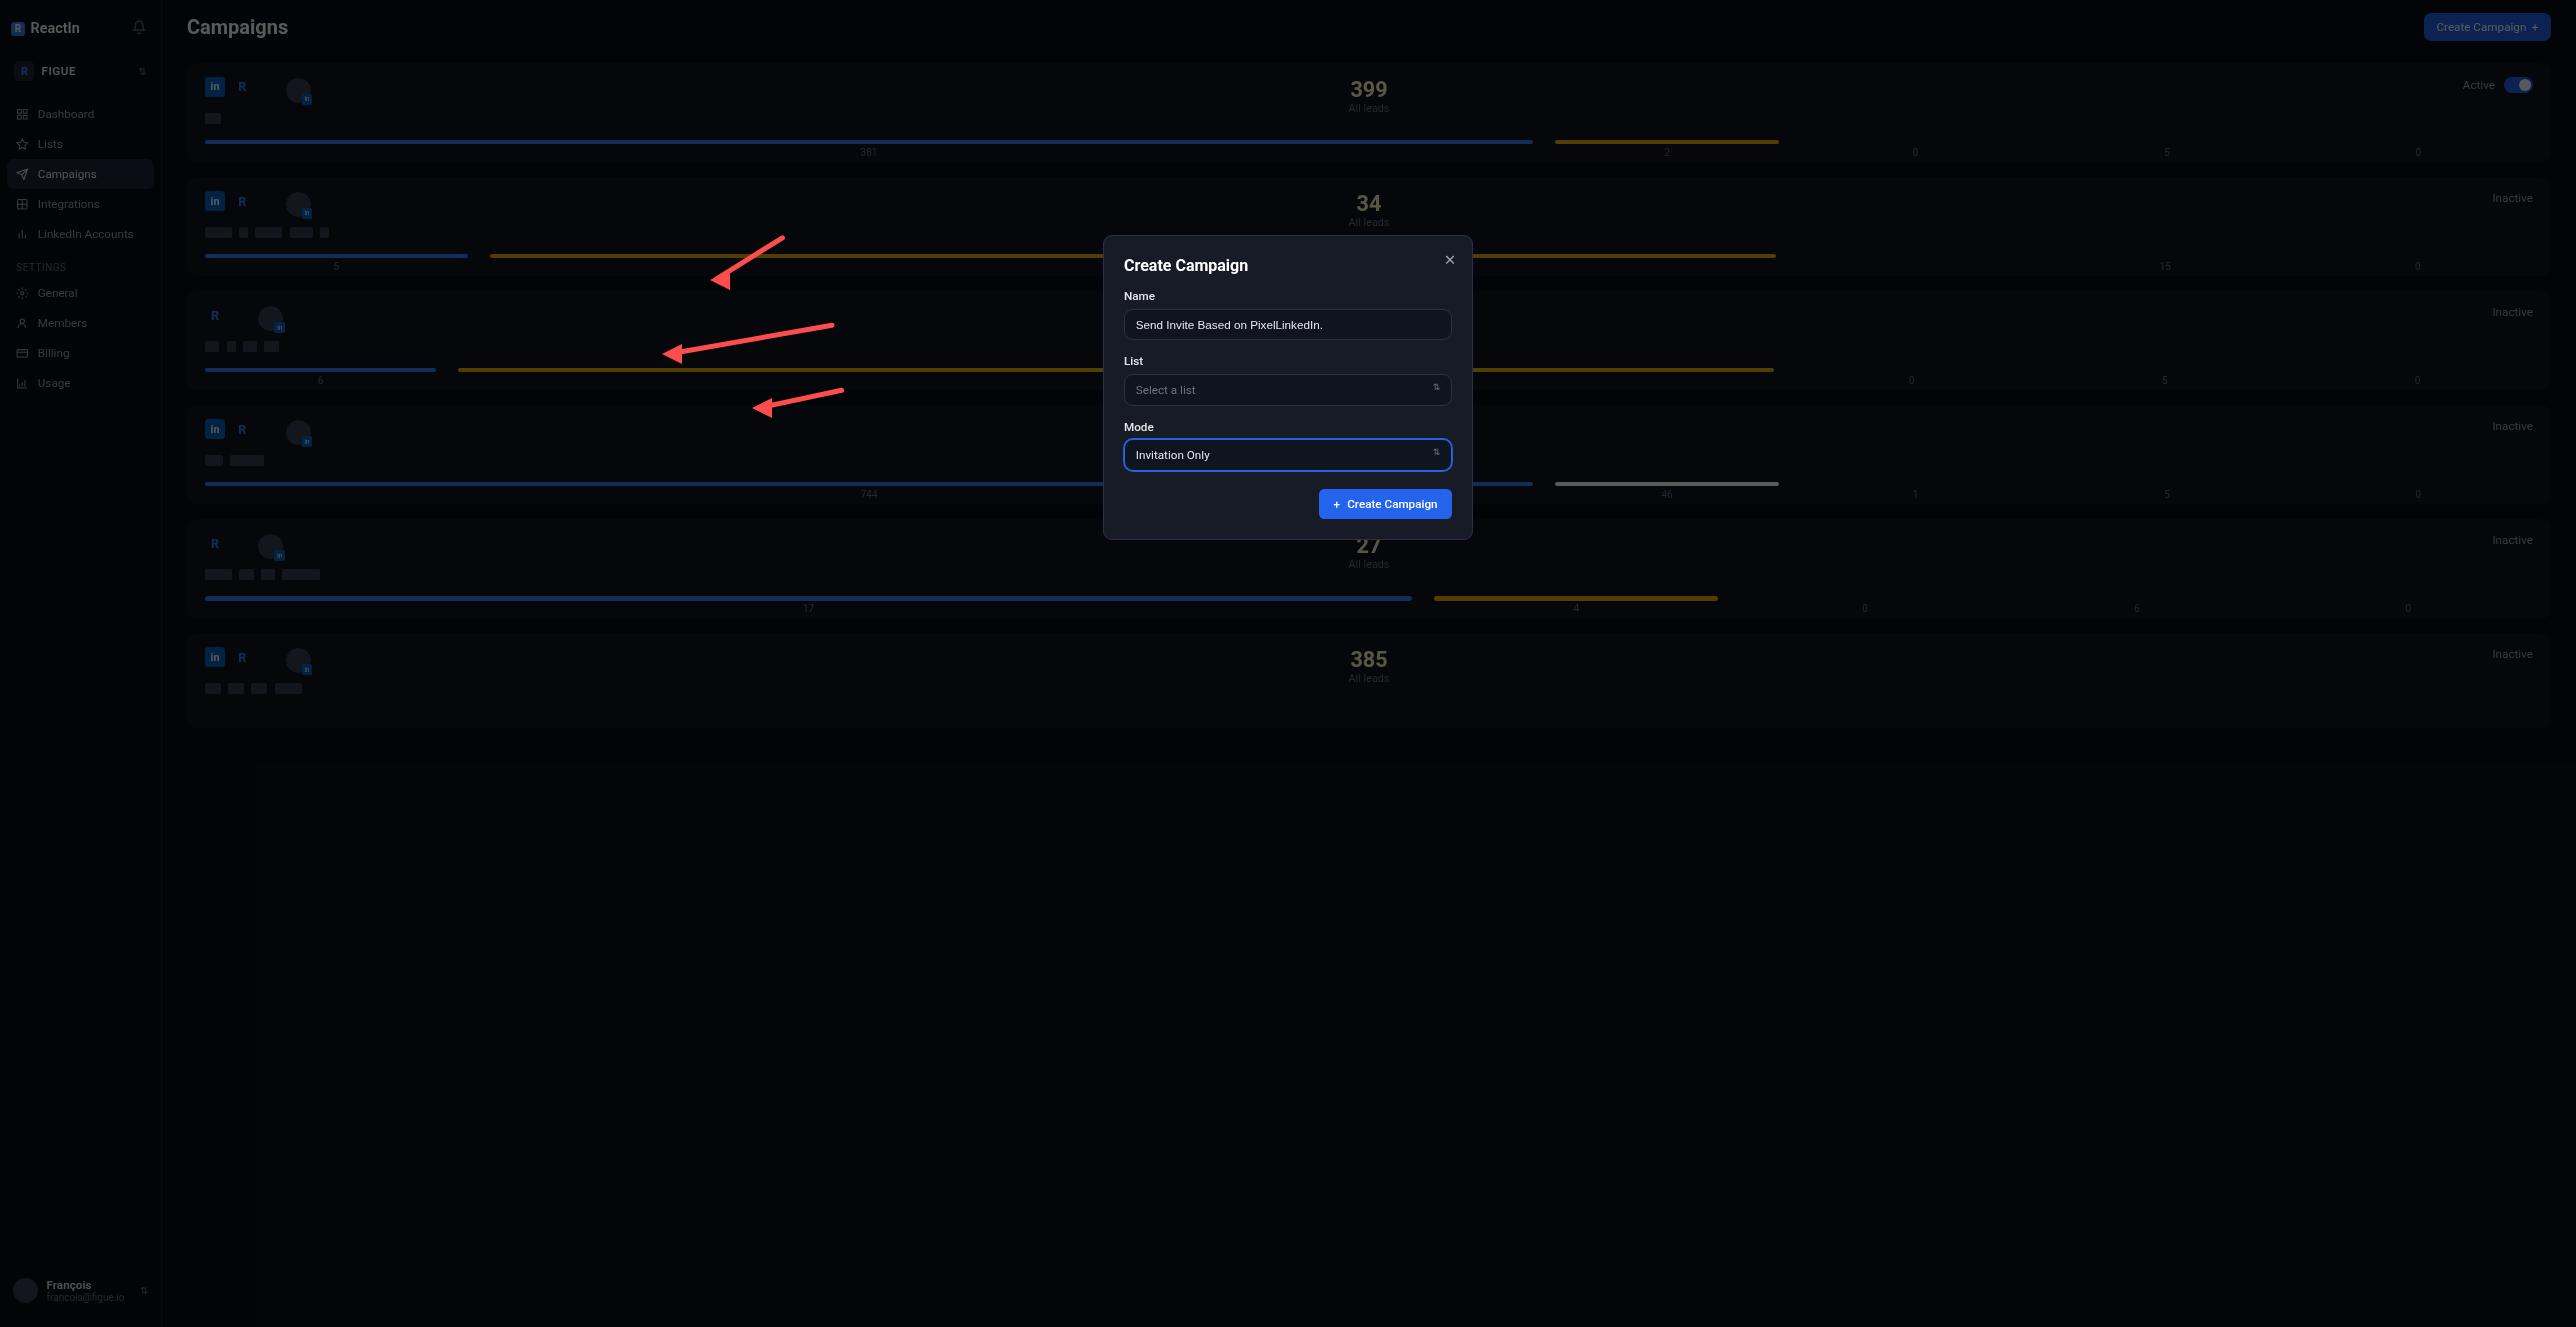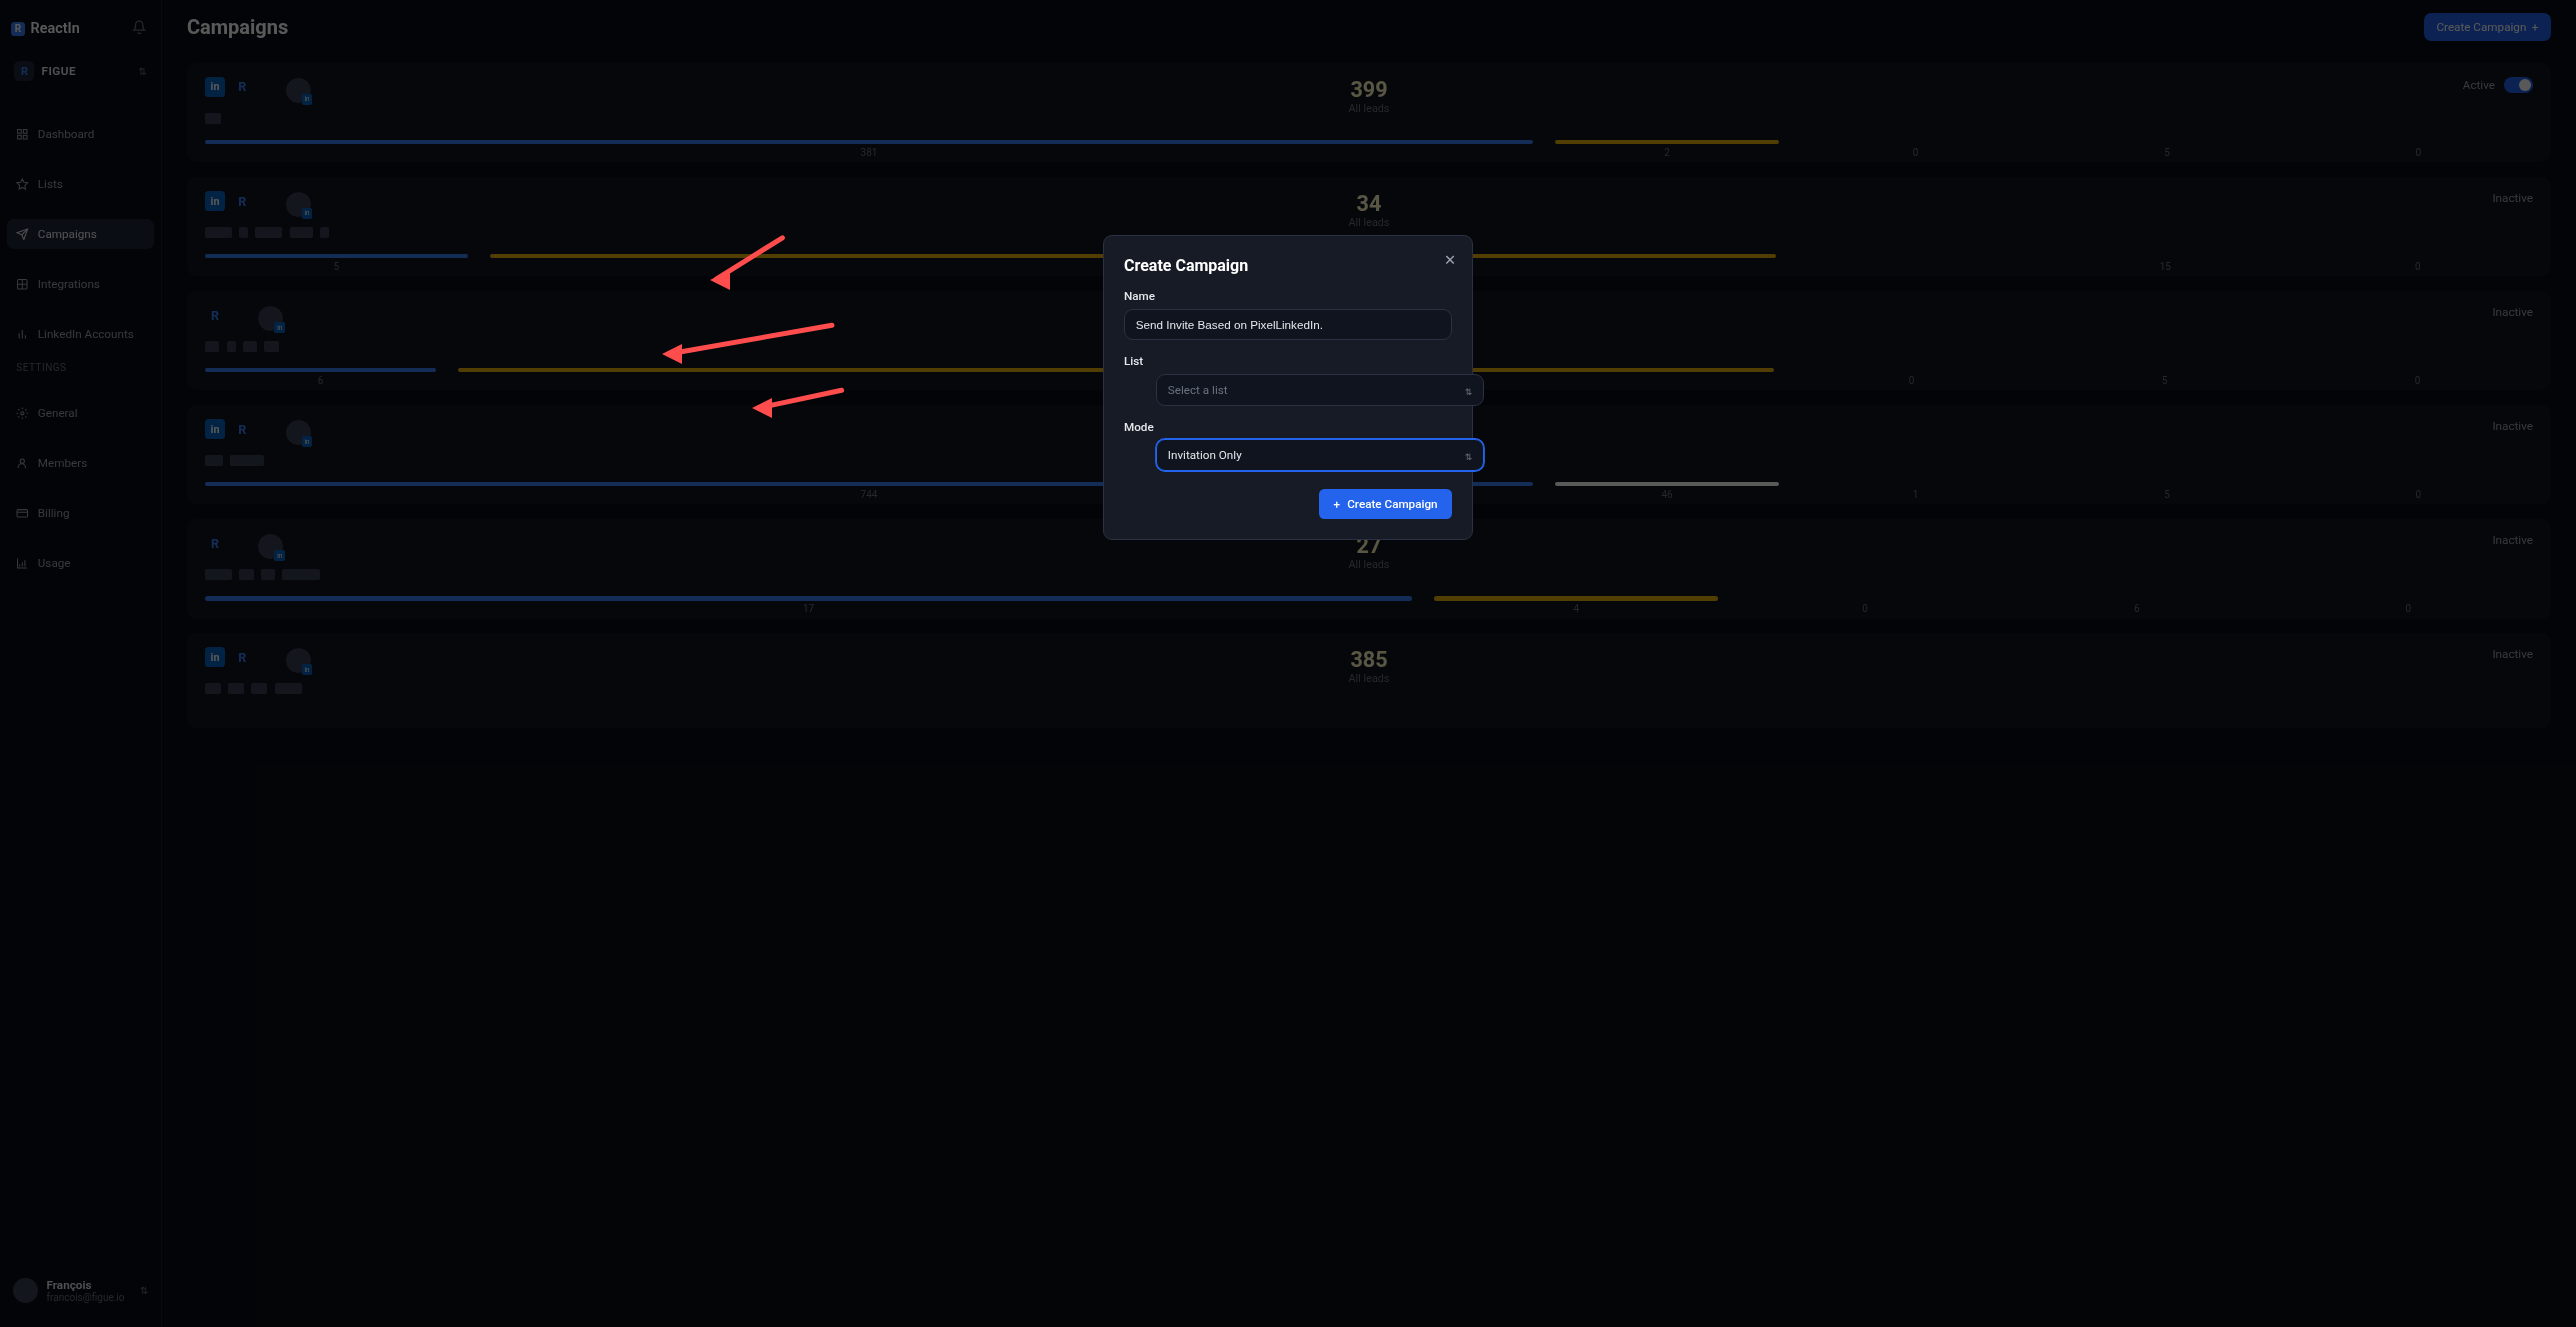--- a/index.html
+++ b/index.html
@@ -39,21 +39,21 @@
 .org-logo {
   width: 20px; height: 20px; border-radius: 5.4px;
   background: #1e293b; display:flex;align-items:center;justify-content:center;
   color:#3b82f6;font-weight:bold;font-size:10.8px;
 }
 .org-name { font-size: 11.7px; font-weight: 600; color: #e5e7eb; letter-spacing: 0.5px; }
 .chevrons { margin-left: auto; color: #6b7280; font-size: 10px; }
 .nav-item {
   display: flex; align-items: center; gap: 9px;
   padding: 8px 9px; border-radius: 7.2px;
-  color: #9ca3af; font-size: 11.7px; cursor: pointer; margin-top: 20px;
+  color: #9ca3af; font-size: 11.7px; cursor: pointer;
 }
 .nav-item.active { background: #1e293b; color: #e5e7eb; }
 .nav-icon { width: 12.6px; height: 12.6px; display: inline-block; }
 .section-label { font-size: 10px; color: #6b7280; padding: 12.6px 9px 5.4px; letter-spacing: 0.5px; }
 .user-footer {
   margin-top: auto; display: flex; align-items: center; gap: 9px;
   padding: 9px 5.4px;
 }
 .avatar-sm { width: 25px; height: 25px; border-radius: 50%; background: #374151; }
 .user-name { font-size: 11.7px; font-weight: 600; color: #e5e7eb; }
@@ -134,21 +134,21 @@
 .modal-title { font-size: 16px; font-weight: 700; color: #fff; margin-bottom: 14.4px; }
 .modal-close { position: absolute; top: 16px; right: 16px; color: #9ca3af; cursor: pointer; font-size: 14.4px; }
 .field-label { font-size: 11.7px; color: #e5e7eb; margin-bottom: 5.4px; font-weight: 500; }
 .field-group { margin-bottom: 14.4px; }
 .input, .select {
   width: 100%; background: #0f141f;
   border: 0.9px solid #2a3142; border-radius: 9px;
   padding: 8px 10.8px; color: #e5e7eb; font-size: 11.7px;
   outline: none;
 }
-.select { display: flex; justify-content: space-between; align-items: flex-end; cursor: pointer; margin-left: 32px; }
+.select { display: flex; justify-content: space-between; align-items: flex-start; cursor: pointer; }
 .select.focused { border-color: #2463eb; box-shadow: 0 0 0 0.9px #2463eb; }
 .select-val { color: #e5e7eb; }
 .select-placeholder { color: #6b7280; }
 .select-chev { color: #6b7280; font-size: 9px; line-height: 1; }
 .modal-submit {
   margin-left: auto; display: flex; align-items: center; gap: 7.2px;
   background: #2463eb; color: #fff;
   padding: 8px 14.4px; border-radius: 5.4px;
   font-size: 11.7px; font-weight: 500; cursor: pointer;
   width: fit-content; margin-top: 3.6px;

